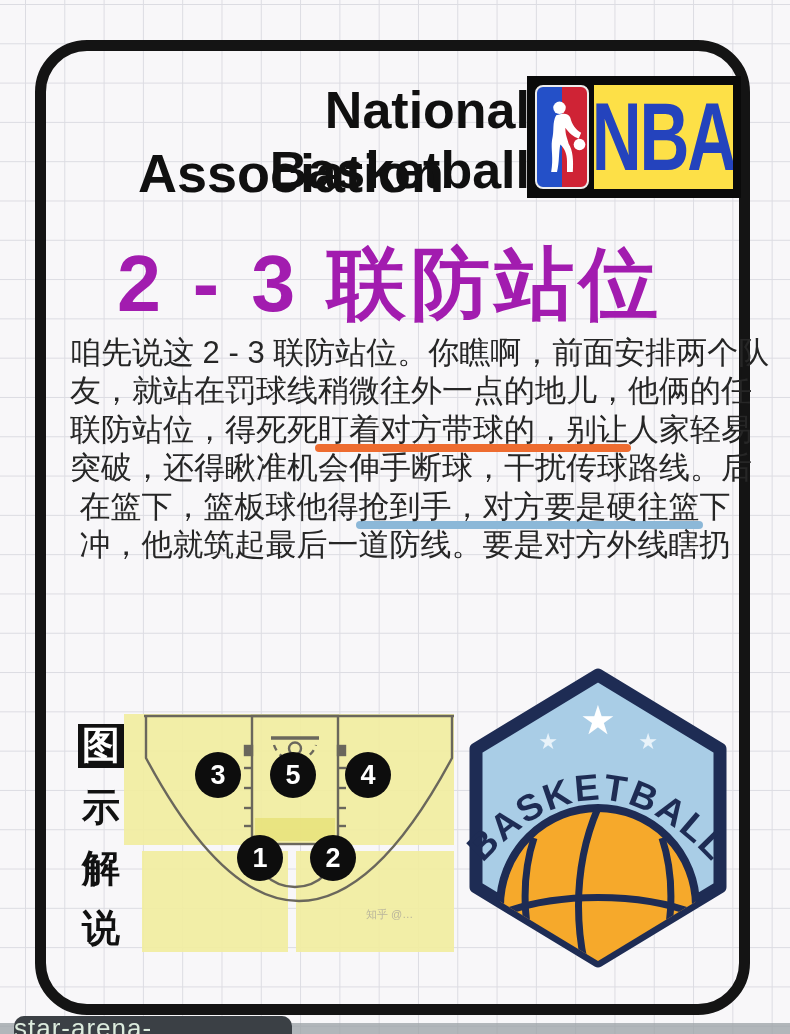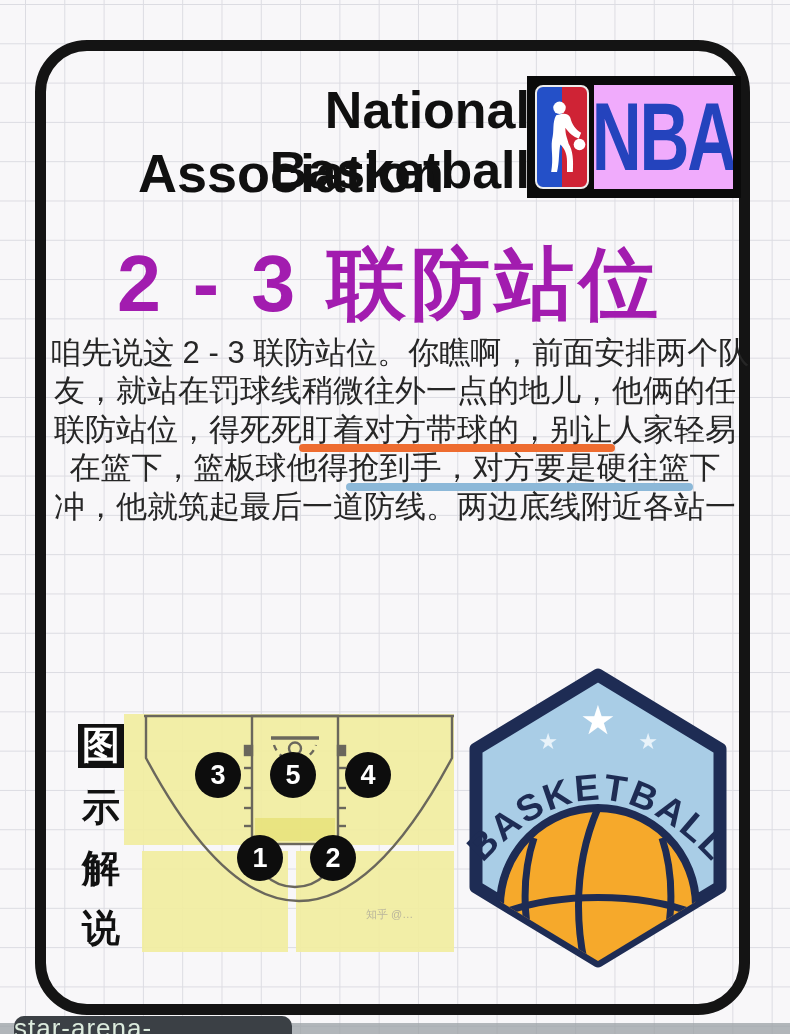--- a/index.html
+++ b/index.html
@@ -24,30 +24,30 @@
         color:#101010;letter-spacing:0;z-index:6;}
   .hdr2{left:52px;top:142px;width:478px;text-align:center;font-size:54px;font-weight:900;
         color:#101010;z-index:6;}
   
   .nba{left:527px;top:76px;width:214px;height:122px;background:#0a0a0a;z-index:6;
        display:flex;align-items:center;box-sizing:border-box;padding:8px 8px;gap:5px;}
   .nba-card{width:54px;height:104px;border-radius:8px;flex:0 0 auto;
        background:linear-gradient(90deg,#2450c8 0 50%,#cf2335 50% 100%);
        border:2px solid #ececec;box-sizing:border-box;position:relative;overflow:hidden;}
   .nba-card svg{position:absolute;left:0;top:0;}
-  .nba-word{flex:1;height:104px;background:#f0abfc;display:flex;align-items:center;justify-content:center;overflow:hidden;}
+  .nba-word{flex:1;height:104px;background:#fde047;display:flex;align-items:center;justify-content:center;overflow:hidden;}
   .nba-word span{font-weight:900;font-size:64px;color:#2443bd;letter-spacing:-2px;
        transform:scale(1.08,1.52);display:inline-block;}
   
   .title{left:40px;top:232px;width:700px;text-align:center;font-size:79px;font-weight:900;
        color:#a21caf;letter-spacing:5px;z-index:6;white-space:nowrap;}
   
   .para{left:50px;top:334px;width:690px;z-index:10;color:#262626;font-size:31px;
        line-height:38.4px;text-align:center;font-weight:500;}
-  .pline{white-space:nowrap;}
+  .pline{white-space:nowrap;margin-left:20px;}
   .seg{position:relative;display:inline-block;}
   .u-orange::after,.u-blue::after{
        content:"";position:absolute;left:-3px;right:-3px;bottom:-3px;height:8px;border-radius:5px;z-index:-1;}
   .u-orange::after{background:#ee6c30;}
   .u-blue::after{background:#8cb8d8;}
   .u-shift::after{left:-40px;right:14px;}
   
   .side-label{left:78px;top:724px;width:46px;z-index:8;display:flex;flex-direction:column;gap:19px;align-items:center;}
   .side-char{font-size:38px;font-weight:900;color:#111;line-height:1.1;}
   .side-char.inv{background:#111;color:#fff;padding:1px 4px;}
@@ -86,22 +86,23 @@
     <span>NBA</span>
   </div>
 </div>
 
 <div class="abs title">2 - 3 联防站位</div>
 
 <div class="abs para" id="paragraph">
     <div class="pline"><span class="seg">咱先说这 2 - 3 联防站位。你瞧啊，前面安排两个队</span></div>
     <div class="pline"><span class="seg">友，就站在罚球线稍微往外一点的地儿，他俩的任</span></div>
     <div class="pline"><span class="seg">联防站位，得死死</span><span class="seg u-orange">盯着对方带球的，别让</span><span class="seg">人家轻易</span></div>
+    <div class="pline"><span class="seg">突破，还得瞅准机会伸手断球，干扰传球路线。后</span></div>
     <div class="pline"><span class="seg">在篮下，篮板球他得</span><span class="seg u-blue">抢到手，对方要是硬往篮</span><span class="seg">下</span></div>
-    <div class="pline"><span class="seg">冲，他就筑起最后一道防线。两边底线附近各站一</span></div>
+    <div class="pline"><span class="seg">冲，他就筑起最后一道防线。要是对方外线瞎扔</span></div>
   </div>
 
 <div class="abs side-label" id="sideLabel">
     <div class="side-char inv">图</div>
     <div class="side-char">示</div>
     <div class="side-char">解</div>
     <div class="side-char">说</div>
   </div>
 
 <div class="abs court" id="court">

